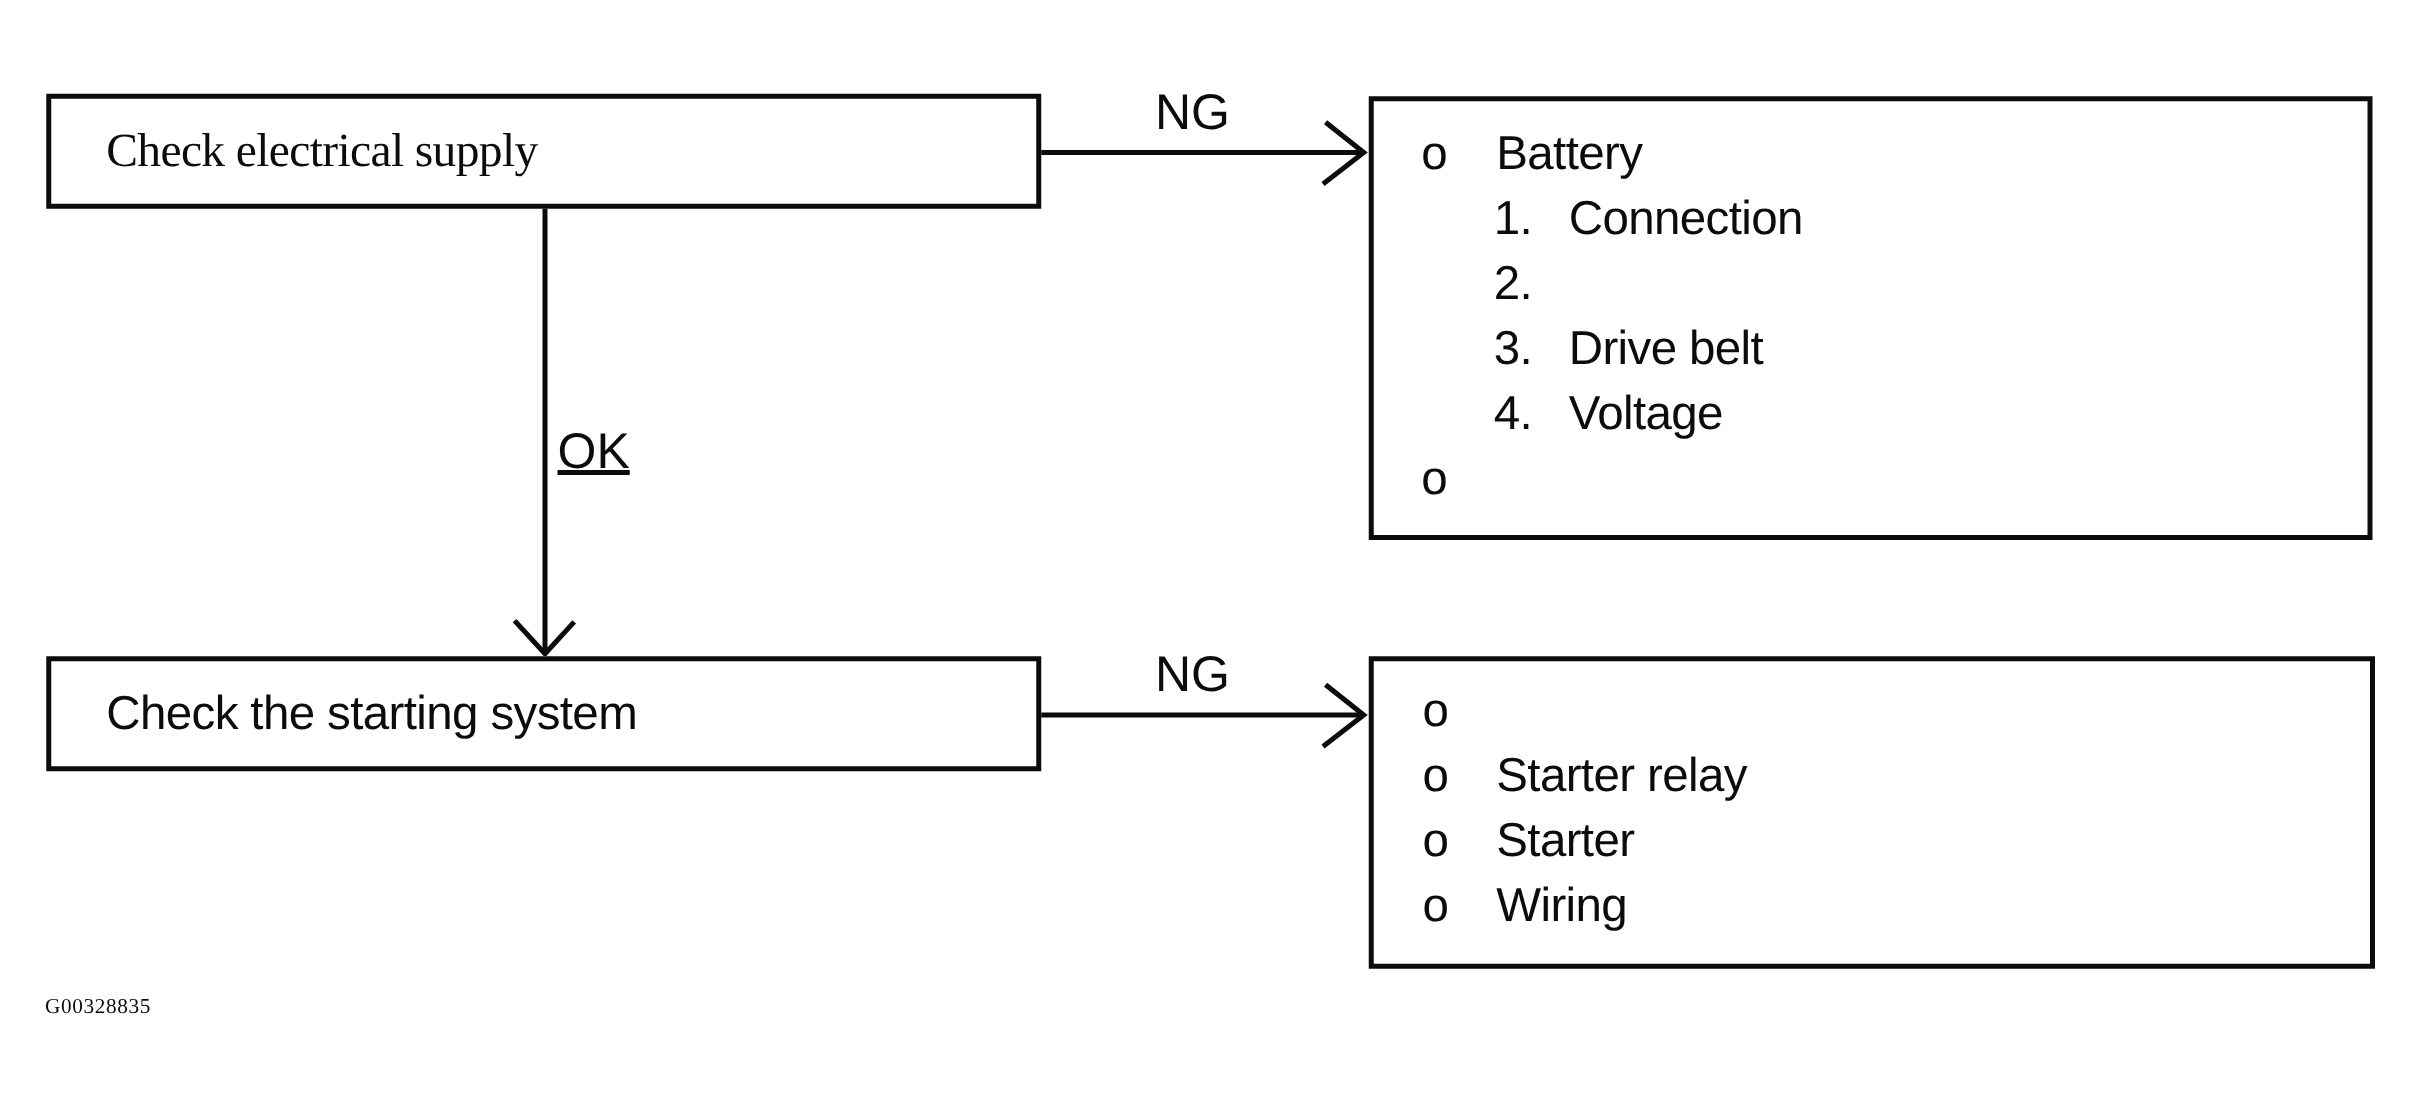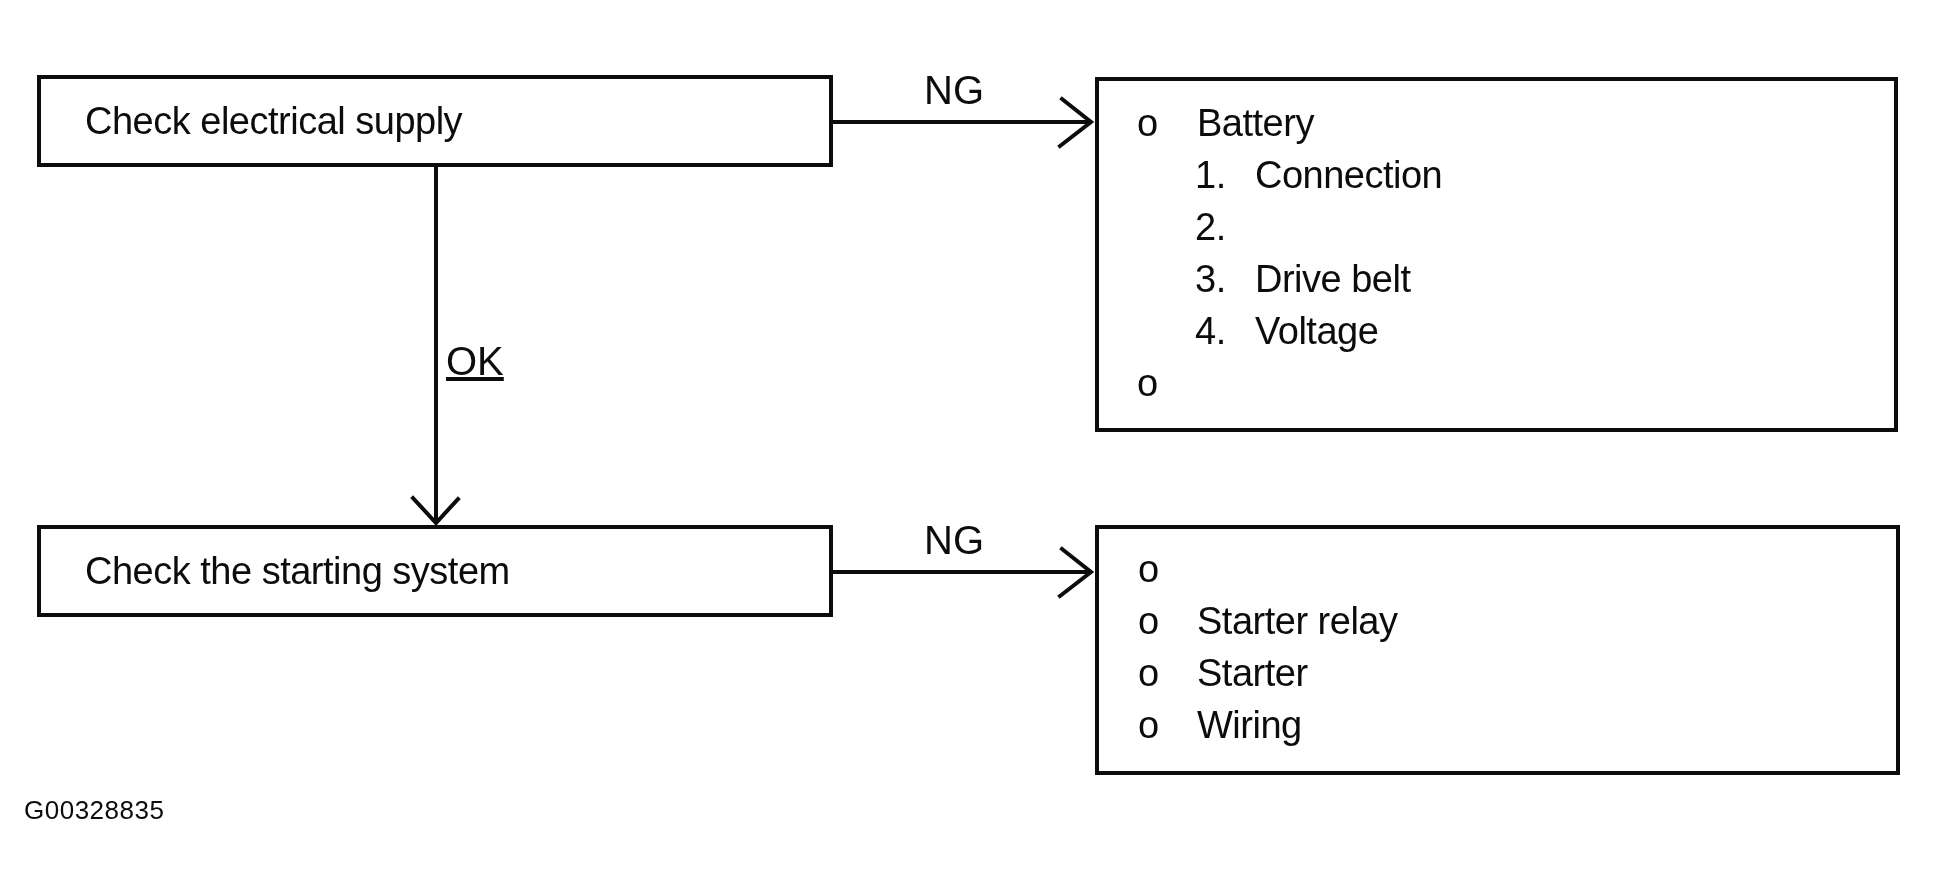--- a/index.html
+++ b/index.html
@@ -21,21 +21,21 @@
     position:absolute;
     border:4px solid var(--ink);
     background:var(--bg);
   }
   .step-node {
     left:37px; width:796px; height:92px;
     display:flex; align-items:center;
     font-size:38px; letter-spacing:-0.5px;
     padding-left:44px;
   }
-  .step-1 { top:75px; }
+  .step-1 { top:75px;font-family:Liberation Serif, serif; }
   .step-2 { top:525px; }
   .cause-node {
     left:1095px;
     font-size:38px; letter-spacing:-0.5px;
     line-height:52px;
   }
   .cause-1 { top:77px;  width:803px; height:355px; padding:16px 10px 0 38px; }
   .cause-2 { top:525px; width:805px; height:250px; padding:14px 10px 0 39px; }
   .cause-row { display:flex; white-space:nowrap; }
   .cause-row .marker { display:inline-block; width:60px; flex:0 0 auto; }
@@ -44,22 +44,22 @@
   .edge-label {
     position:absolute;
     font-size:40px; line-height:1; letter-spacing:0;
     white-space:nowrap;
     text-align:right;
   }
   .label-ng-top    { left:924px; top:70px;  }
   .label-ok        { left:446px; top:341px;text-decoration:underline; }
   .label-ng-bottom { left:924px; top:520px; }
   .figure-code {
-    position:absolute; left:24px; top:795px;
-    font-size:26px; line-height:1.2; letter-spacing:0.5px;
+    position:absolute; left:36px; top:795px;
+    font-size:17px; line-height:1.2; letter-spacing:0.5px;font-family:Liberation Serif, serif;
   }
 </style>
 </head>
 <body>
 
 <div class="canvas">
 
   <svg class="wires" viewBox="0 0 1939 896" xmlns="http://www.w3.org/2000/svg">
 
     <g>

